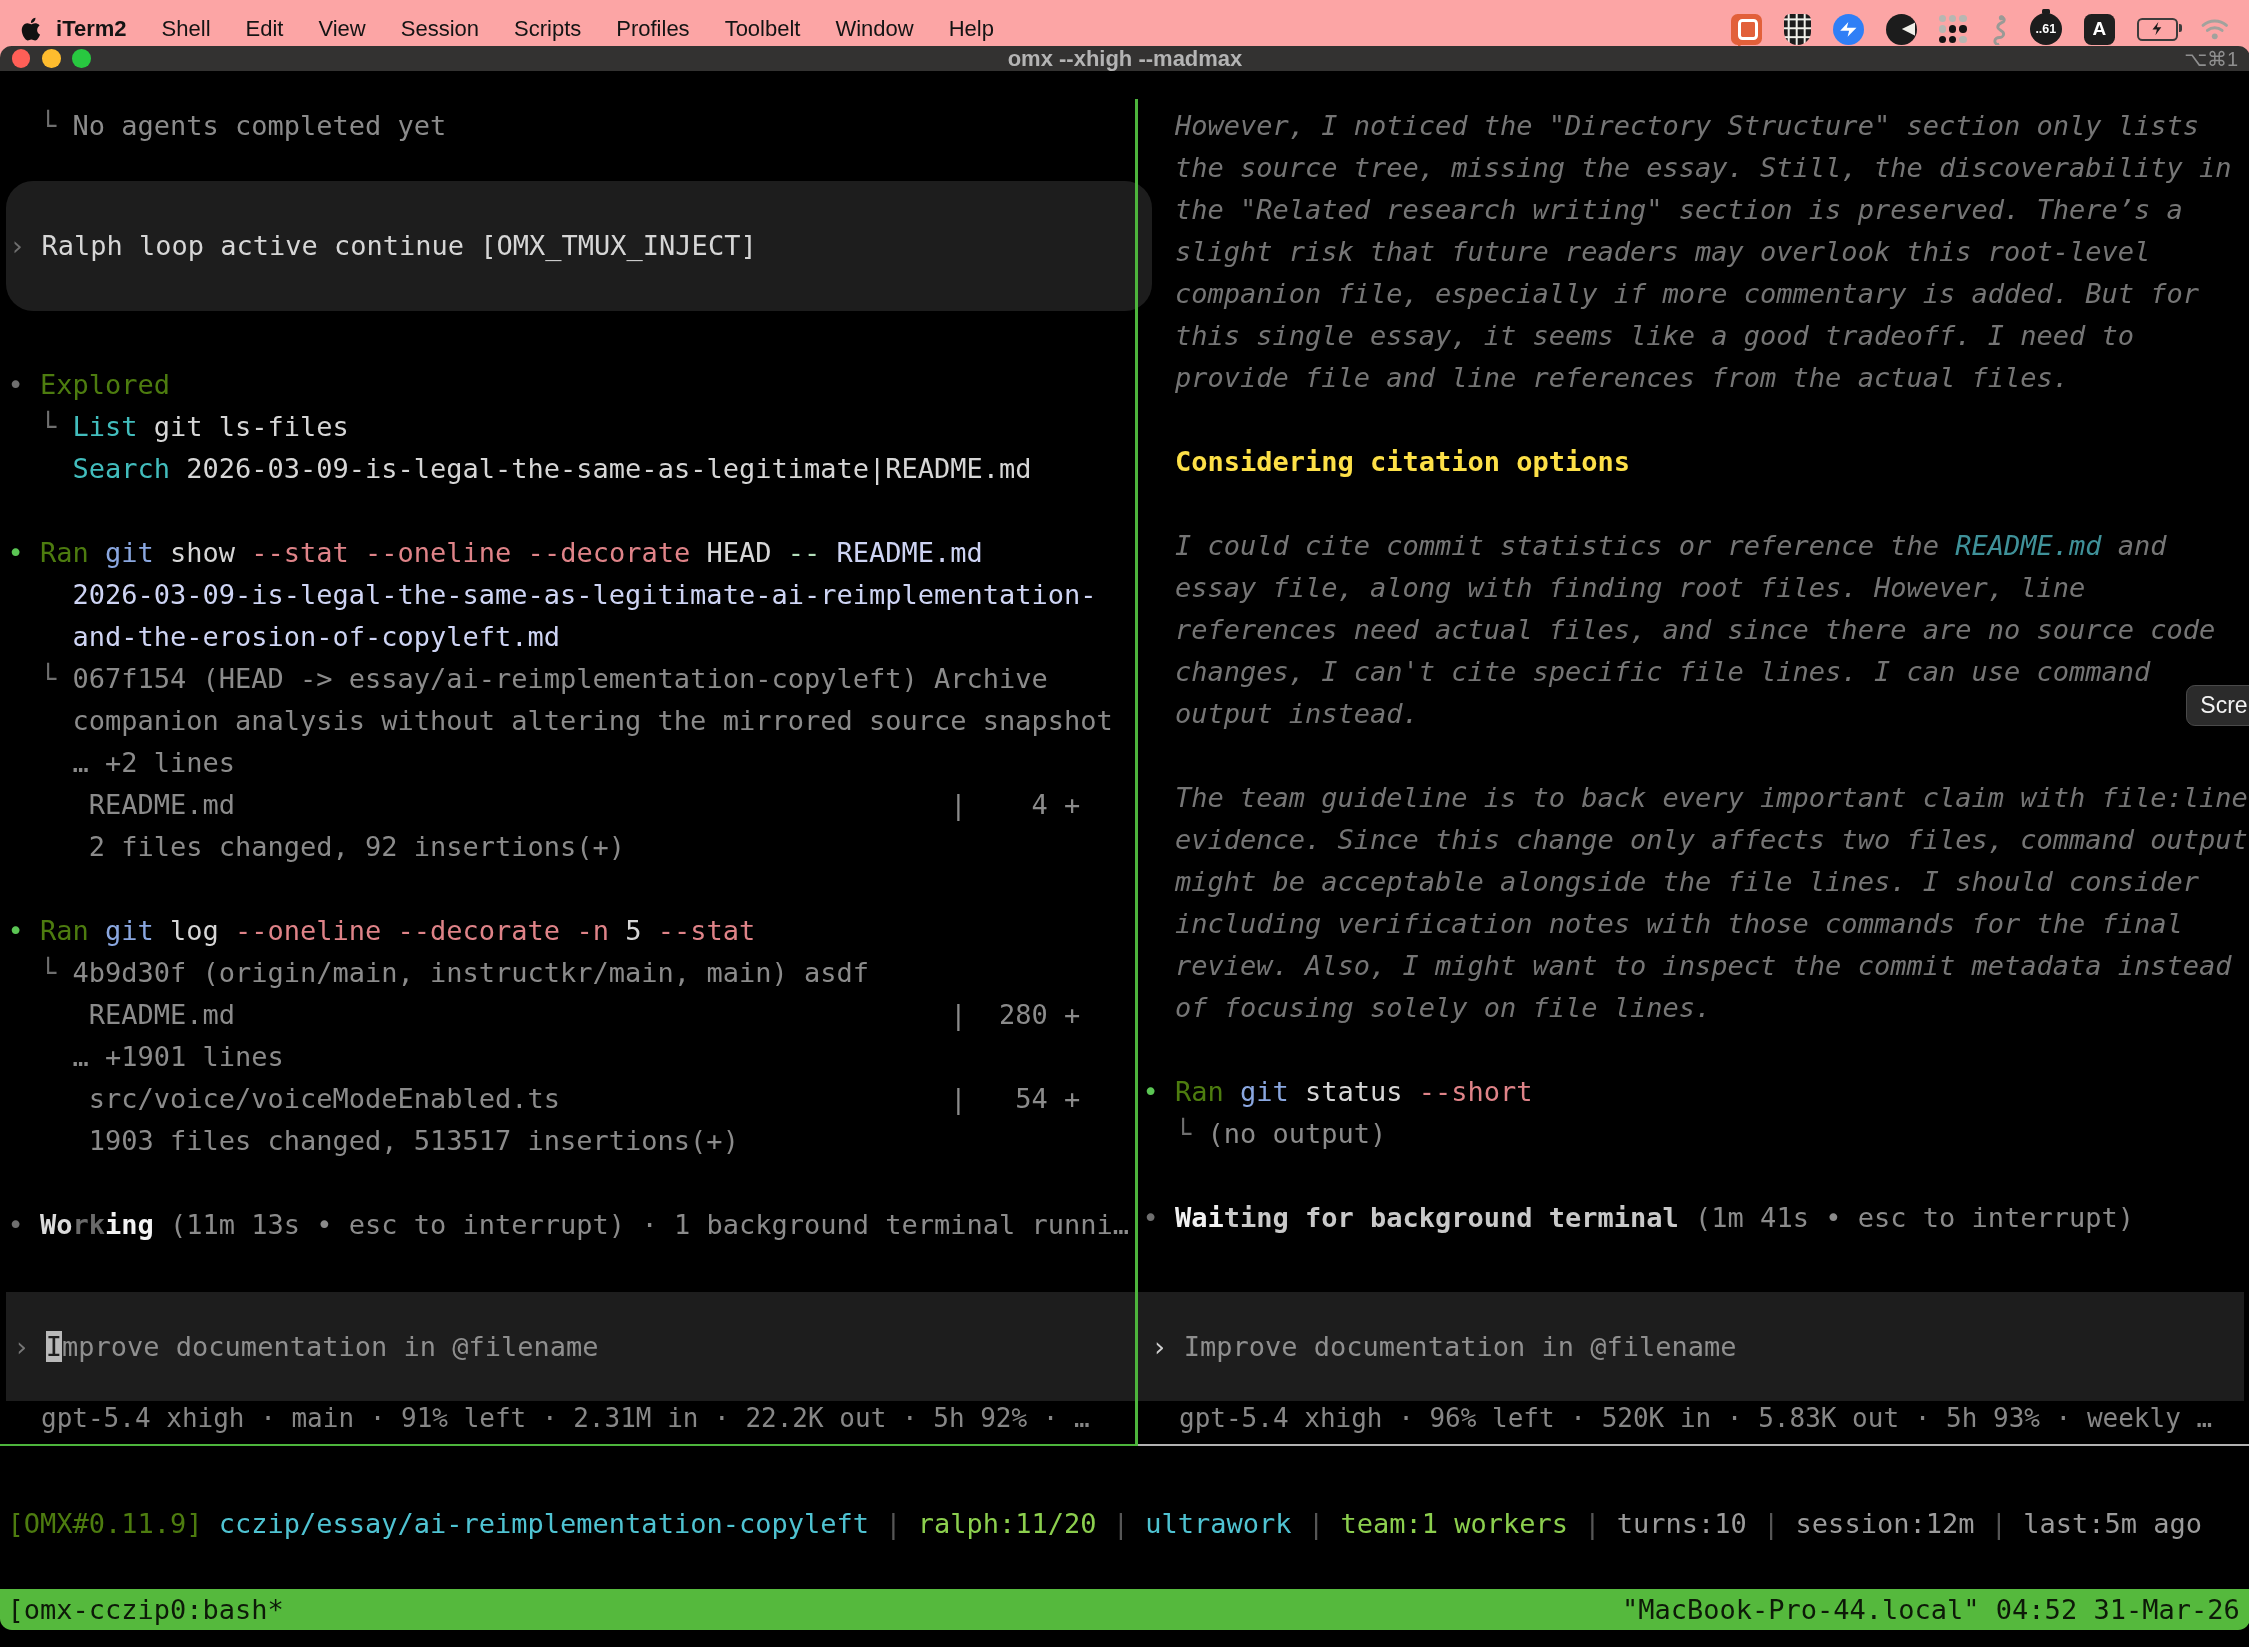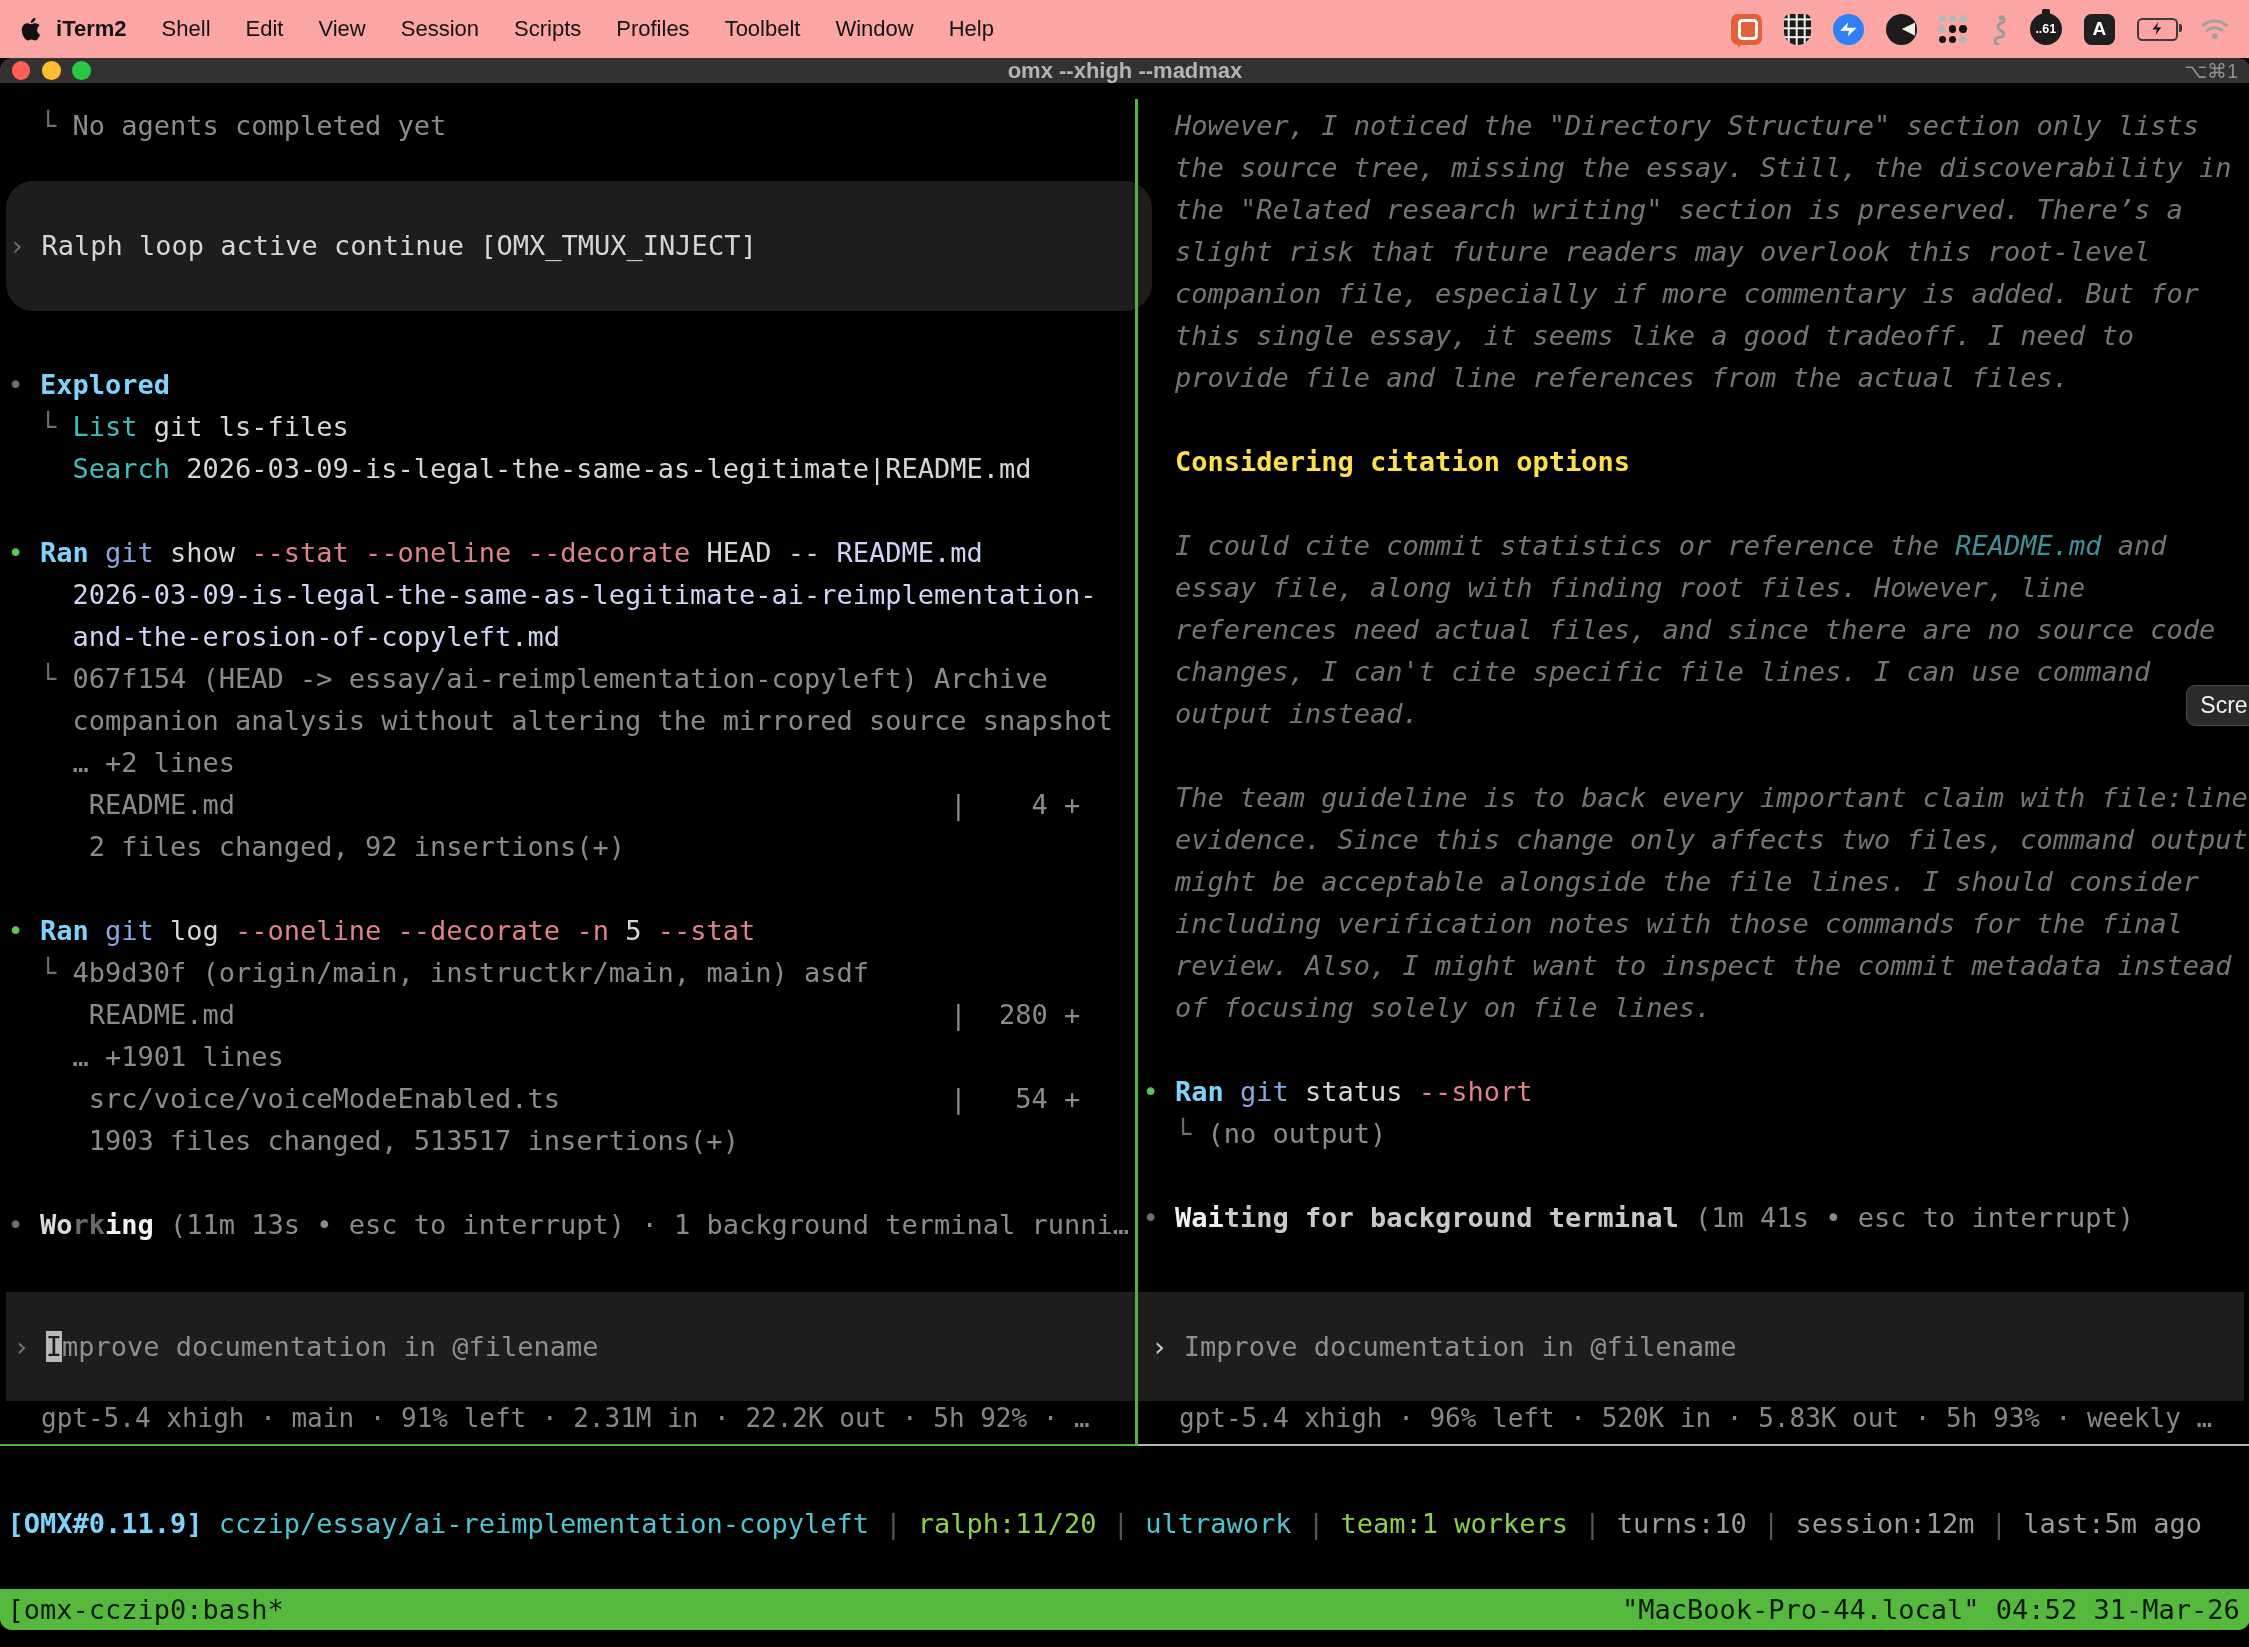--- a/index.html
+++ b/index.html
@@ -36,21 +36,21 @@
             font-family:"Liberation Sans",sans-serif;position:relative;}
   .ic-timer:before{content:"";position:absolute;top:-3.7px;left:12.5px;width:7.4px;height:4.4px;background:#1c1c1c;border-radius:1.5px;}
   .ic-a{width:31px;height:31px;background:#1f1f1f;border-radius:7.4px;color:#fff;font-size:19px;
         font-weight:bold;display:flex;align-items:center;justify-content:center;
         font-family:"Liberation Sans",sans-serif;}
   .ic-batt{width:37px;height:19px;border:2.2px solid #3c3c3c;border-radius:5.2px;position:relative;
            display:flex;align-items:center;justify-content:center;}
   .ic-batt:after{content:"";position:absolute;right:-6.6px;top:4.4px;width:3.7px;height:8px;background:#3c3c3c;border-radius:0 2.2px 2.2px 0;}
   .ic-wifi svg{display:block;}
   
-  .titlebar{position:absolute;left:0;top:58px;width:100%;height:25px;background:#333231;
+  .titlebar{position:absolute;left:0;top:46px;width:100%;height:25px;background:#333231;
             border-radius:11.8px 11.8px 0 0;display:flex;align-items:center;
             font-family:"Liberation Sans","DejaVu Sans",sans-serif;}
   .lights{display:flex;gap:11.8px;margin-left:11.8px;}
   .light{width:18.5px;height:18.5px;border-radius:50%;}
   .wtitle{position:absolute;left:0;right:0;text-align:center;color:#b4b4b4;
           font-size:22px;font-weight:bold;}
   .wshort{position:absolute;right:11.8px;color:#8f8f8f;font-size:20px;}
   
   .terminal{position:absolute;left:0;top:99px;width:2250px;height:1549px;background:#000;}
   .pane{position:absolute;top:0;height:1347px;overflow:hidden;}
@@ -76,21 +76,21 @@
   .psep{position:absolute;left:0;right:0;top:1345px;height:2.2px;}
   .psep.green{background:#4db43c;}
   .psep.gray{background:#b2b2b2;}
   .omxline{position:absolute;left:7.4px;top:1404px;white-space:pre;}
   .tmuxbar{position:absolute;left:0;top:1490px;width:100%;height:41px;background:#55b93d;
            border-radius:0 0 11.8px 11.8px;color:#0d1a08;font-size:27px;line-height:41px;}
   .tleft{position:absolute;left:7.4px;white-space:pre;}
   .tright{position:absolute;right:10.3px;white-space:pre;}
   
   .s-g{color:#8b8b8b}.s-g2{color:#6f6f6f}.s-w{color:#d6d6d6}
-  .s-bw{color:#7dd3fc;font-weight:bold}
+  .s-bw{color:#4d7c0f;font-weight:normal}
   .s-cy{color:#42bdbd}.s-bl{color:#8aa7e0}.s-sa{color:#df8388}
   .s-mi{color:#b4dfba}.s-la{color:#ced4f4}.s-gb{color:#5bc654}
   .s-it{color:#757575;font-style:italic}
   .s-itb{color:#fde047;font-weight:bold}
   .s-itcy{color:#3f9199;font-style:italic}
   .s-sh1{color:#dadada;font-weight:bold}.s-sh2{color:#6a6a6a;font-weight:bold}
   .s-sh3{color:#f2f2f2;font-weight:bold}.s-shd{color:#c9c9c9;font-weight:bold}
   .s-ocy{color:#4fc3d2}.s-ogr{color:#8ccf4e}.s-osep{color:#565656}.s-og{color:#9b9b9b}
   
   .scre{position:absolute;left:2186px;top:685px;width:89px;height:41px;background:#2b2b2b;

